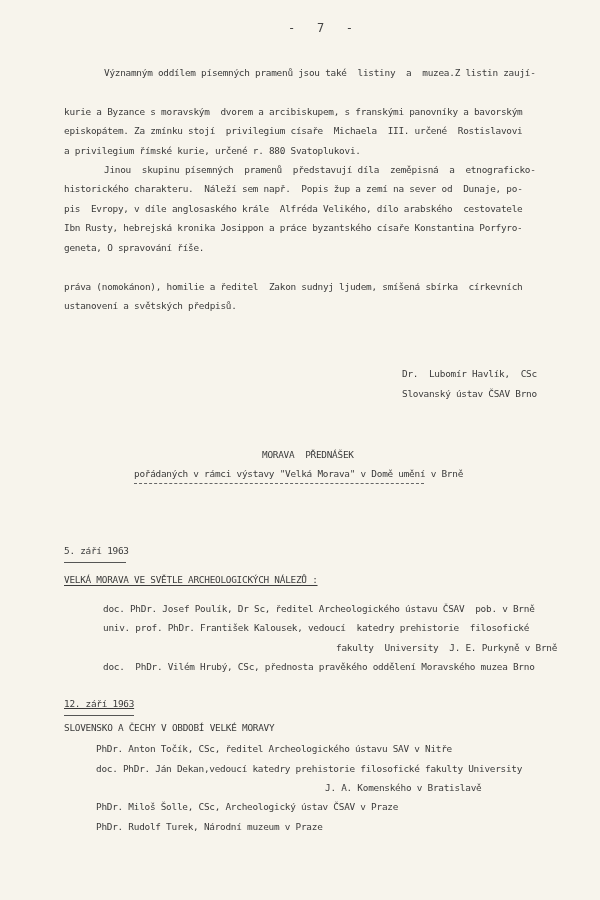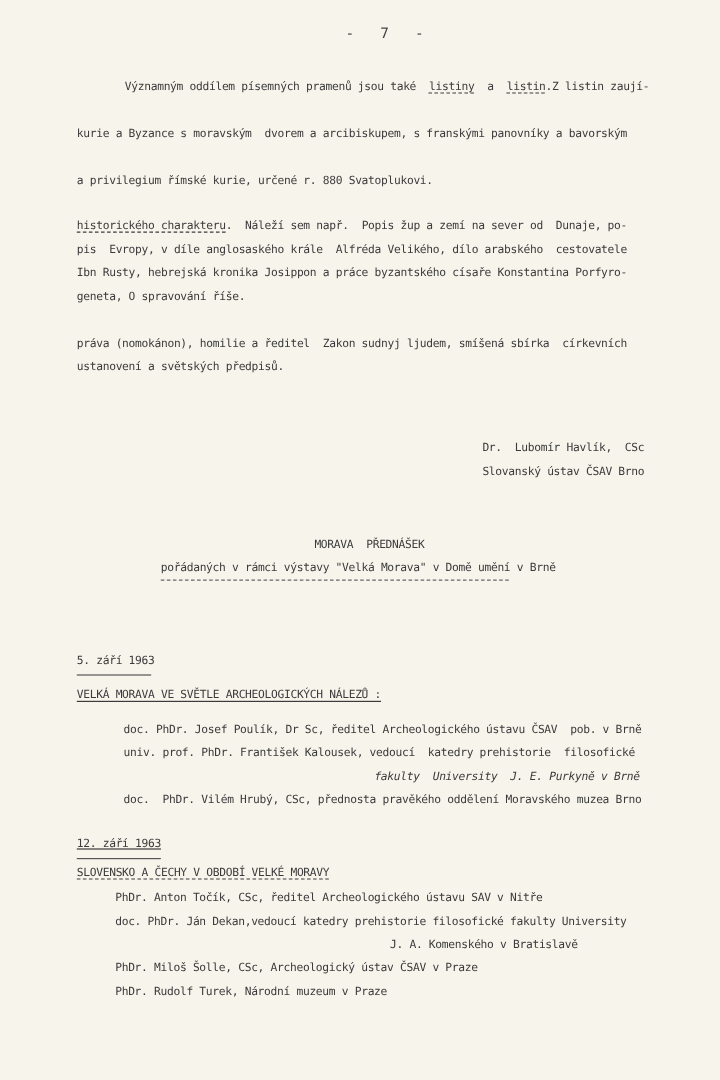--- a/index.html
+++ b/index.html
@@ -7,58 +7,60 @@
       width: 600px; height: 900px; overflow: hidden;
       background: #f6f3ea;
       font-family: "DejaVu Sans Mono", "Liberation Mono", monospace;
       color: #3a3a3a;
     }
     .page { position: relative; width: 600px; height: 900px; background: #f7f4ec; }
     .line {
       position: absolute; white-space: pre; font-size: 9.4px; letter-spacing: -0.25px;
       line-height: 12px; color: #3b3b3b;
     }
-    .u { text-decoration: underline; text-decoration-style: dashed; text-underline-offset: 2px; }
+    .u { text-decoration-style: dashed; text-underline-offset: 2px; }
     .us { text-decoration: underline; text-underline-offset: 2px; }
     .pnum { position: absolute; left: 288px; top: 21px; font-size: 12px; color: #444; white-space: pre; }
     .rule { position: absolute; height: 0; border-top: 1px solid #555; }
     .drule { position: absolute; height: 0; border-top: 1px dashed #666; }
   </style>
 </head>
 <body>
 
 <div class="page">
 
   <div class="pnum">-   7   -</div>
 
-  <div class="line" style="left:104px; top:67px;"><span>Významným oddílem písemných pramenů jsou také  </span><span class="u">listiny</span><span>  a  </span><span class="u">listin</span><span>.Z listin zaují-</span></div>
+  <div class="line" style="left:104px; top:67px;"><span>Významným oddílem písemných pramenů jsou také  </span><span class="u">listiny</span><span>  a  </span><span class="u">muzea</span><span>.Z listin zaují-</span></div>
   <div class="line" style="left:64px; top:106px;">kurie a Byzance s moravským  dvorem a arcibiskupem, s franskými panovníky a bavorským</div>
+  <div class="line" style="left:64px; top:125px;">episkopátem. Za zmínku stojí  privilegium císaře  Michaela  III. určené  Rostislavovi</div>
   <div class="line" style="left:64px; top:145px;">a privilegium římské kurie, určené r. 880 Svatoplukovi.</div>
 
+  <div class="line" style="left:104px; top:164px;"><span>Jinou  skupinu písemných  pramenů  představují díla  </span><span class="u">zeměpisná</span><span>  a  </span><span class="u">etnograficko-</span></div>
   <div class="line" style="left:64px; top:183px;"><span class="u">historického charakteru</span><span>.  Náleží sem např.  Popis žup a zemí na sever od  Dunaje, po-</span></div>
   <div class="line" style="left:64px; top:203px;">pis  Evropy, v díle anglosaského krále  Alfréda Velikého, dílo arabského  cestovatele</div>
   <div class="line" style="left:64px; top:222px;">Ibn Rusty, hebrejská kronika Josippon a práce byzantského císaře Konstantina Porfyro-</div>
   <div class="line" style="left:64px; top:242px;">geneta, O spravování říše.</div>
 
   <div class="line" style="left:64px; top:281px;">práva (nomokánon), homilie a ředitel  Zakon sudnyj ljudem, smíšená sbírka  církevních</div>
   <div class="line" style="left:64px; top:300px;">ustanovení a světských předpisů.</div>
 
   <div class="line" style="left:402px; top:368px;">Dr.  Lubomír Havlík,  CSc</div>
   <div class="line" style="left:402px; top:388px;">Slovanský ústav ČSAV Brno</div>
 
   <div class="line" style="left:262px; top:449px;">MORAVA  PŘEDNÁŠEK</div>
   <div class="line" style="left:134px; top:468px;">pořádaných v rámci výstavy "Velká Morava" v Domě umění v Brně</div>
   <div class="drule" style="left:134px; top:483px; width:290px;"></div>
 
   <div class="line" style="left:64px; top:545px;">5. září 1963</div>
   <div class="rule" style="left:64px; top:562px; width:62px;"></div>
   <div class="line" style="left:64px; top:574px;"><span class="us">VELKÁ MORAVA VE SVĚTLE ARCHEOLOGICKÝCH NÁLEZŮ :</span></div>
   <div class="line" style="left:103px; top:603px;">doc. PhDr. Josef Poulík, Dr Sc, ředitel Archeologického ústavu ČSAV  pob. v Brně</div>
   <div class="line" style="left:103px; top:622px;">univ. prof. PhDr. František Kalousek, vedoucí  katedry prehistorie  filosofické</div>
-  <div class="line" style="left:312px; top:642px;font-style:italic;">fakulty  University  J. E. Purkyně v Brně</div>
+  <div class="line" style="left:336px; top:642px;">fakulty  University  J. E. Purkyně v Brně</div>
   <div class="line" style="left:103px; top:661px;">doc.  PhDr. Vilém Hrubý, CSc, přednosta pravěkého oddělení Moravského muzea Brno</div>
 
   <div class="line" style="left:64px; top:698px;text-decoration:underline;">12. září 1963</div>
   <div class="rule" style="left:64px; top:715px; width:70px;"></div>
   <div class="line" style="left:64px; top:722px;"><span class="u">SLOVENSKO A ČECHY V OBDOBÍ VELKÉ MORAVY</span></div>
   <div class="line" style="left:96px; top:743px;">PhDr. Anton Točík, CSc, ředitel Archeologického ústavu SAV v Nitře</div>
   <div class="line" style="left:96px; top:763px;">doc. PhDr. Ján Dekan,vedoucí katedry prehistorie filosofické fakulty University</div>
   <div class="line" style="left:325px; top:782px;">J. A. Komenského v Bratislavě</div>
   <div class="line" style="left:96px; top:821px;">PhDr. Rudolf Turek, Národní muzeum v Praze</div>
   <div class="line" style="left:96px; top:801px;">PhDr. Miloš Šolle, CSc, Archeologický ústav ČSAV v Praze</div>

